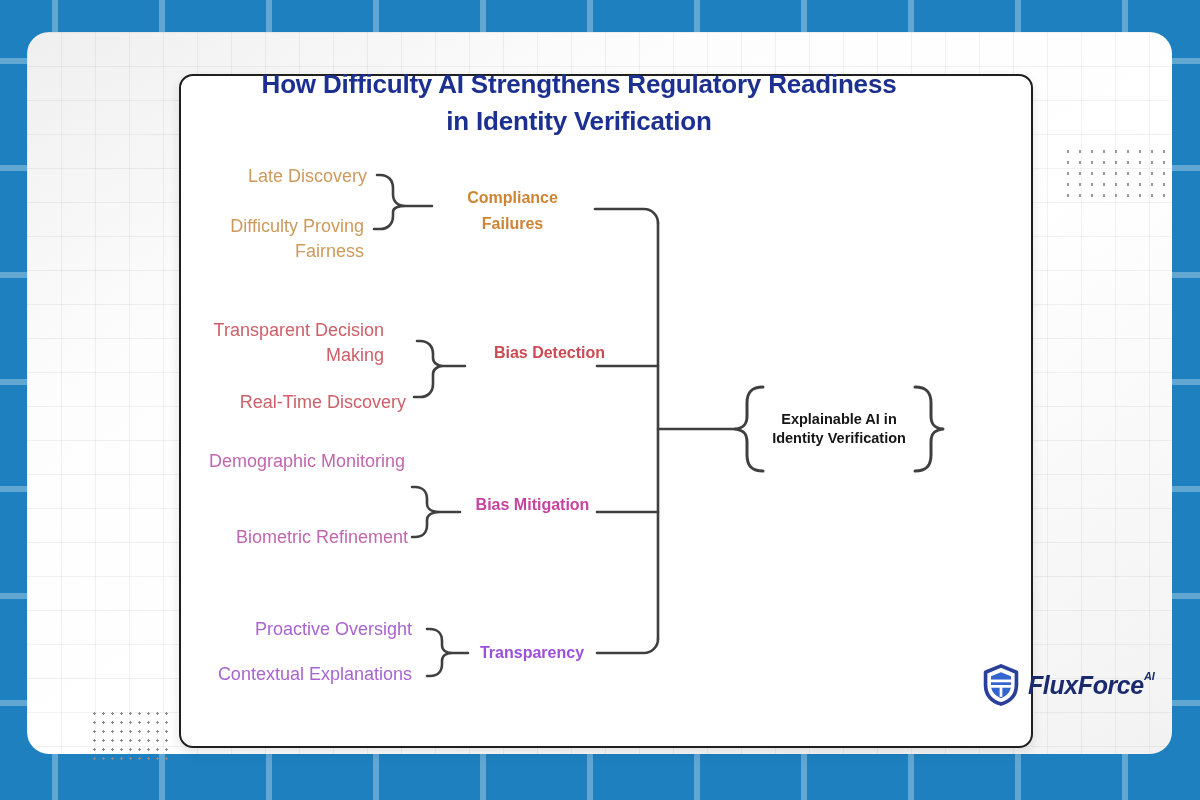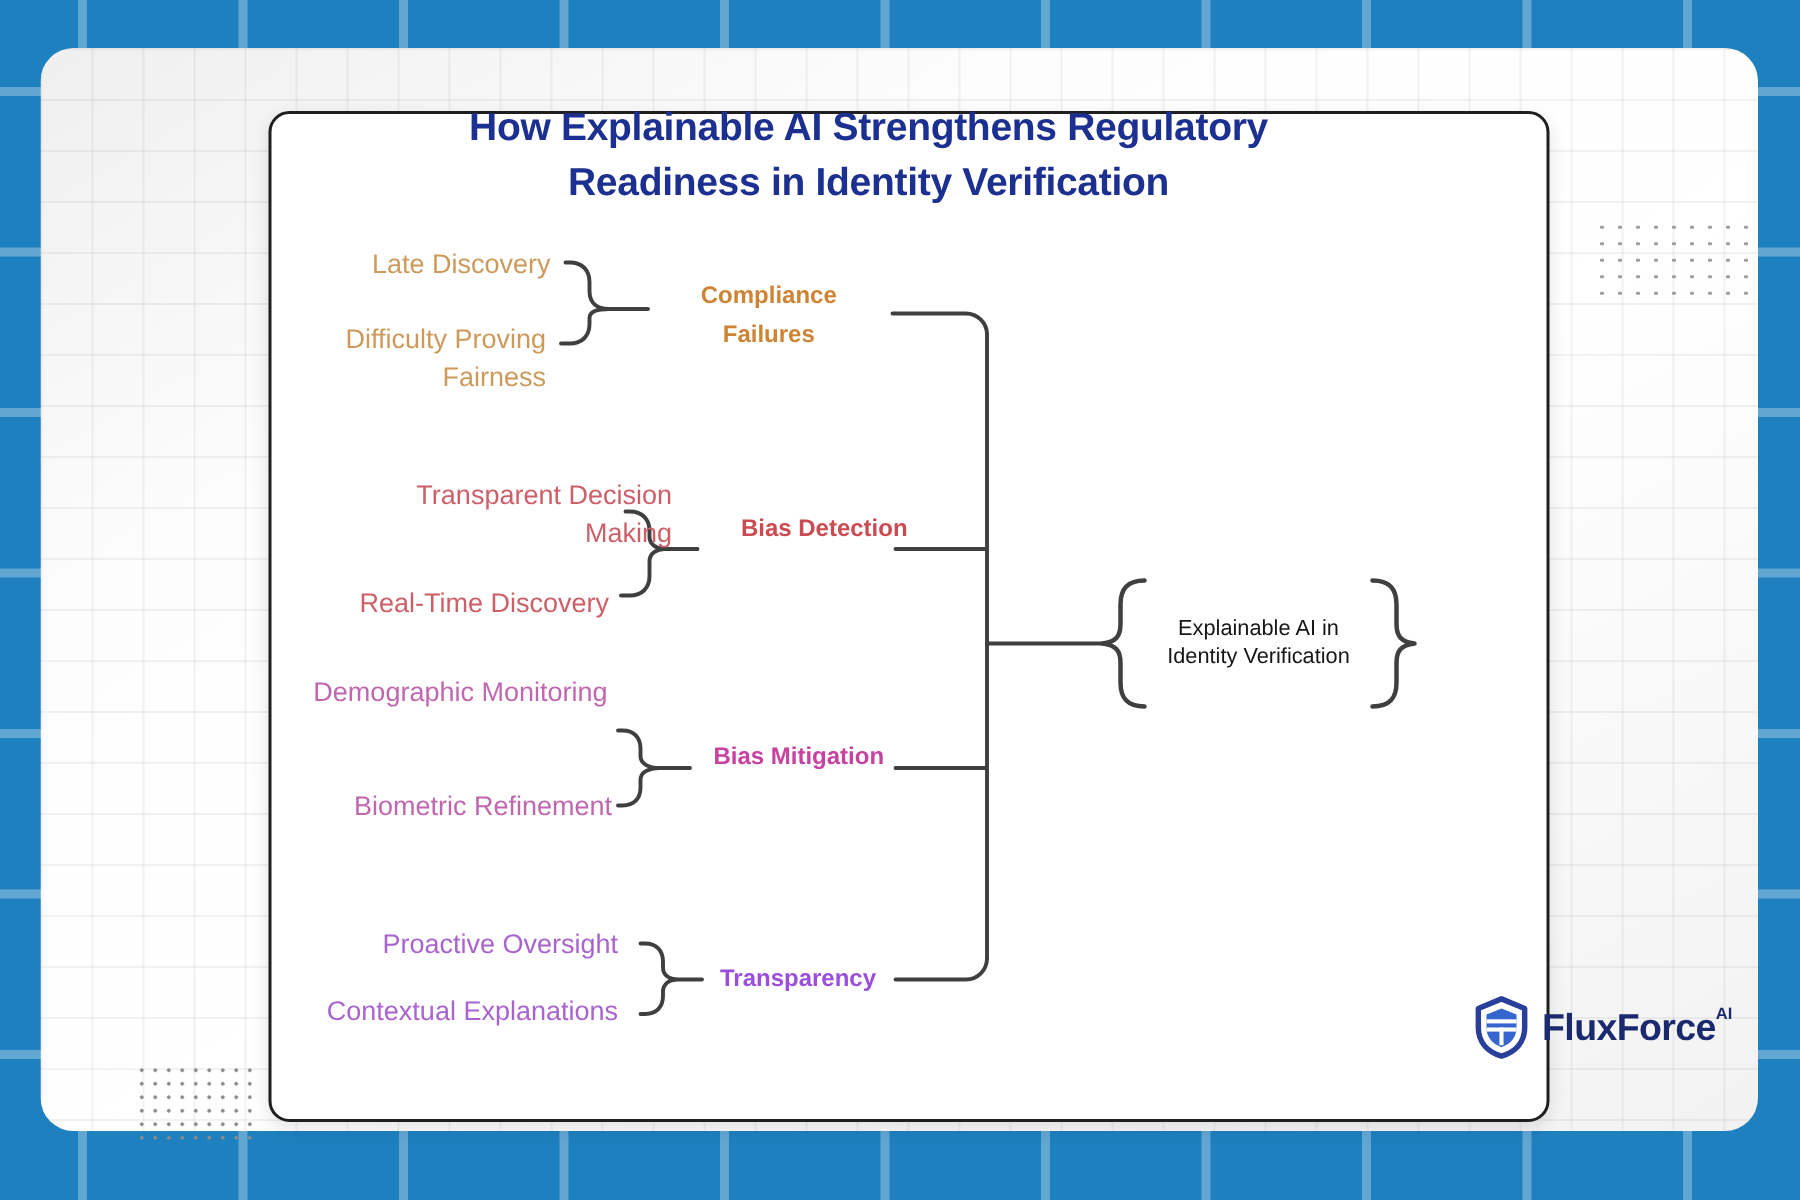--- a/index.html
+++ b/index.html
@@ -44,21 +44,21 @@
 </head>
 <body>
 
 <div class="stage">
   <div class="outer-card">
     <div class="dots dots-tr"></div>
     <div class="dots dots-bl"></div>
     <div class="inner-card"></div>
   </div>
 
-  <div class="title" style="color: rgb(28, 48, 145);">How Explainable AI Strengthens Regulatory Readiness in Identity Verification</div>
+  <div class="title" style="color: rgb(28, 48, 145);">How Difficulty AI Strengthens Regulatory Readiness in Identity Verification</div>
 
   <svg class="wires" width="1200" height="800" viewBox="0 0 1200 800">
     <g style="stroke: rgb(63, 63, 63);">
       <path class="wire" d="M 377 175 h 3 c 8 0 13 5 13 13 v 6 c 0 8 5 12 13 12 h 26
                M 374 229 h 6 c 8 0 13 -5 13 -13 v -4 c 0 -4 5 -6 13 -6"></path>
       <path class="wire" d="M 417 341 h 3 c 8 0 13 5 13 13 v 4 c 0 5 5 8 10 8 h 22
                M 414 397 h 6 c 8 0 13 -5 13 -13 v -10 c 0 -5 5 -8 10 -8"></path>
       <path class="wire" d="M 412 487 h 3 c 8 0 12 5 12 12 v 5 c 0 5 5 8 13 8 h 20
                M 412 537 h 3 c 8 0 12 -5 12 -12 v -5 c 0 -5 5 -8 13 -8"></path>
       <path class="wire" d="M 427 629 h 3 c 8 0 12 5 12 12 v 4 c 0 5 4 8 10 8 h 16
@@ -73,40 +73,40 @@
                C 744 430 747 434 747 442 L 747 455 C 747 465 751 471 763 471"></path>
       <path class="brace" d="M 915 387 C 927 387 931 393 931 403 L 931 416 C 931 424 934 428 943 429
                C 934 430 931 434 931 442 L 931 455 C 931 465 927 471 915 471"></path>
     </g>
   </svg>
 
   <div class="leaf" style="right: 836px; top: 214px; width: 185px; color: rgb(205, 154, 92);">Difficulty Proving Fairness</div>
   <div class="leaf" style="right: 833px; top: 164px; width: 220px; color: rgb(205, 154, 92);">Late Discovery</div>
   <div class="cat" style="left: 450px; top: 185px; width: 125px; color: rgb(206, 132, 53);">Compliance Failures</div>
 
-  <div class="leaf" style="right: 752px; top: 318px; width: 200px; color: rgb(205, 95, 104);">Transparent Decision Making</div>
+  <div class="leaf" style="right: 816px; top: 318px; width: 200px; color: rgb(205, 95, 104);">Transparent Decision Making</div>
   <div class="leaf" style="right: 794px; top: 390px; width: 220px; color: rgb(205, 95, 104);">Real-Time Discovery</div>
   <div class="cat" style="left: 492px; top: 340px; width: 115px; color: rgb(204, 74, 82);">Bias Detection</div>
 
   <div class="leaf" style="right: 795px; top: 449px; width: 230px; color: rgb(193, 103, 175);">Demographic Monitoring</div>
   <div class="leaf" style="right: 792px; top: 525px; width: 220px; color: rgb(193, 103, 175);">Biometric Refinement</div>
   <div class="cat" style="left: 475px; top: 492px; width: 115px; color: rgb(200, 66, 159);">Bias Mitigation</div>
 
   <div class="leaf" style="right: 788px; top: 617px; width: 220px; color: rgb(169, 100, 208);">Proactive Oversight</div>
   <div class="leaf" style="right: 788px; top: 662px; width: 240px; color: rgb(169, 100, 208);">Contextual Explanations</div>
   <div class="cat" style="left: 452px; top: 640px; width: 160px; color: rgb(155, 79, 220);">Transparency</div>
 
-  <div class="center-label" style="color: rgb(22, 22, 22);">
+  <div class="center-label" style="color: rgb(22, 22, 22); font-weight: bold;">
     <div>Explainable AI in</div>
     <div>Identity Verification</div>
   </div>
 
   <div class="logo">
     <svg width="40" height="44" viewBox="0 0 44 48">
       <path d="M22 3 L39 10 V24 C39 35 32 42 22 45 C12 42 5 35 5 24 V10 Z" fill="#ffffff" stroke="#2a3f9a" stroke-width="4" stroke-linejoin="round"></path>
       <path d="M22 10 L33 14.5 V24 C33 31.5 28.5 36 22 38.5 C15.5 36 11 31.5 11 24 V14.5 Z" fill="#3565cf"></path>
       <rect x="11" y="18" width="22" height="3" fill="#ffffff"></rect>
       <rect x="11" y="24" width="22" height="3" fill="#ffffff"></rect>
       <rect x="20.5" y="24" width="3" height="13" fill="#ffffff"></rect>
     </svg>
-    <div class="logo-text" style="color: rgb(27, 42, 110);"><span>FluxForce</span><span class="logo-sup">AI</span></div>
+    <div class="logo-text" style="color: rgb(27, 42, 110); font-style: italic;"><span>FluxForce</span><span class="logo-sup">AI</span></div>
   </div>
 </div>
 
 </body></html>

